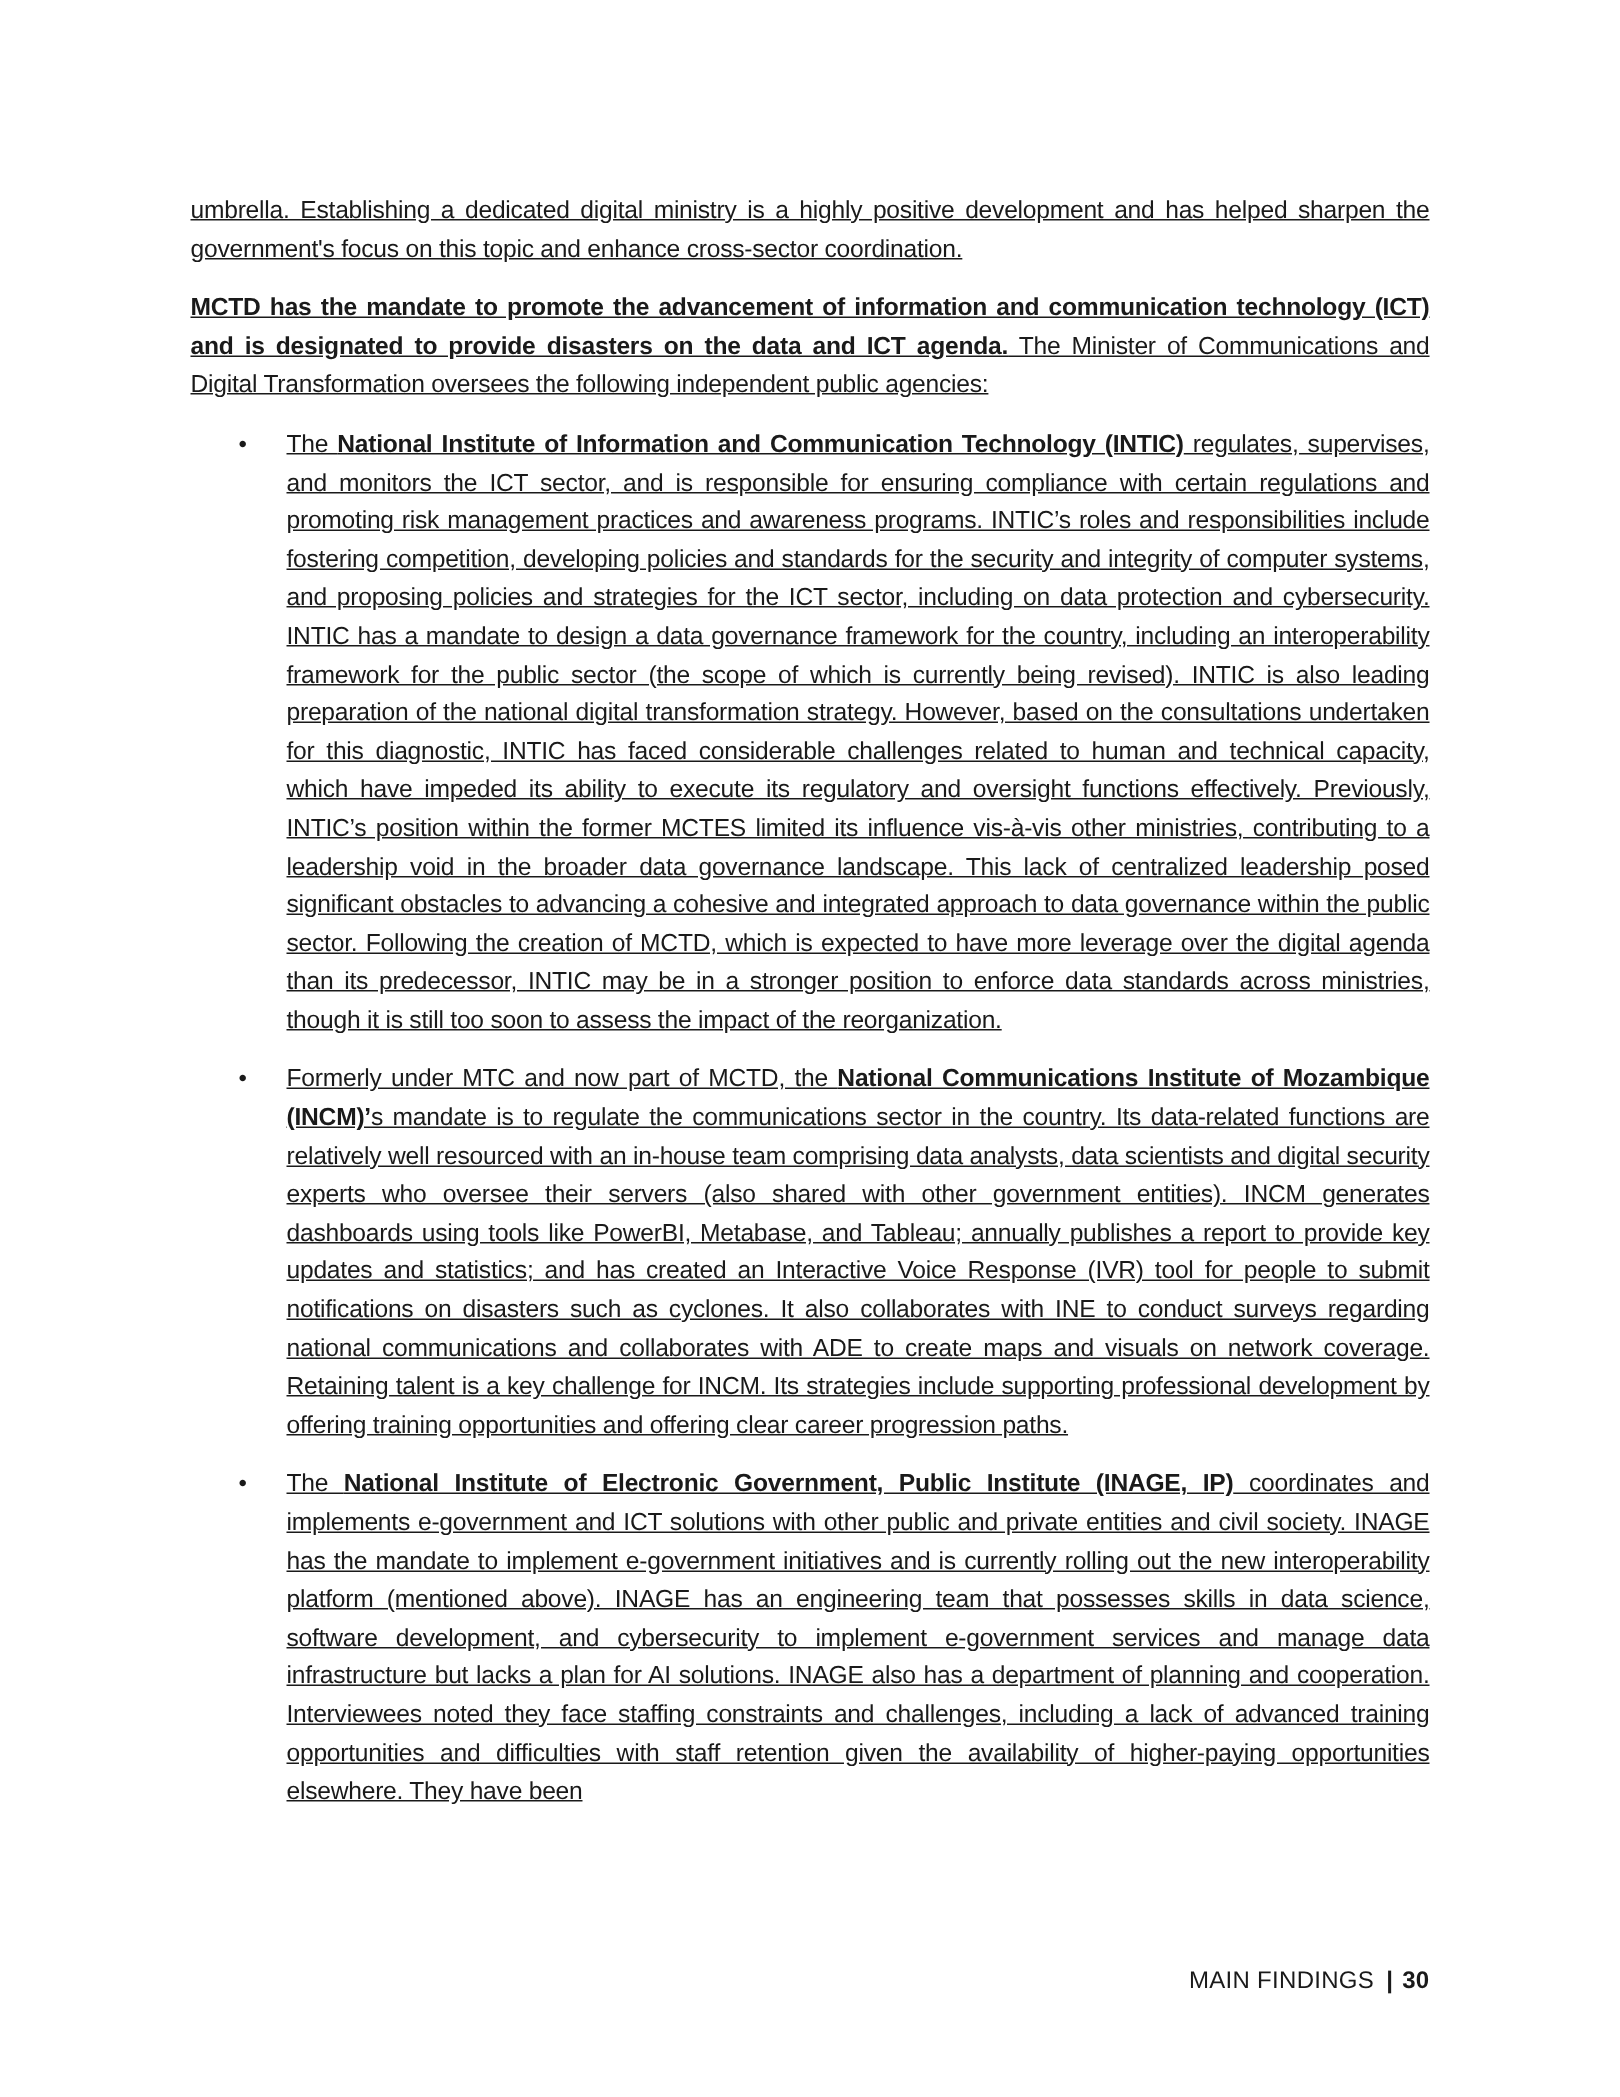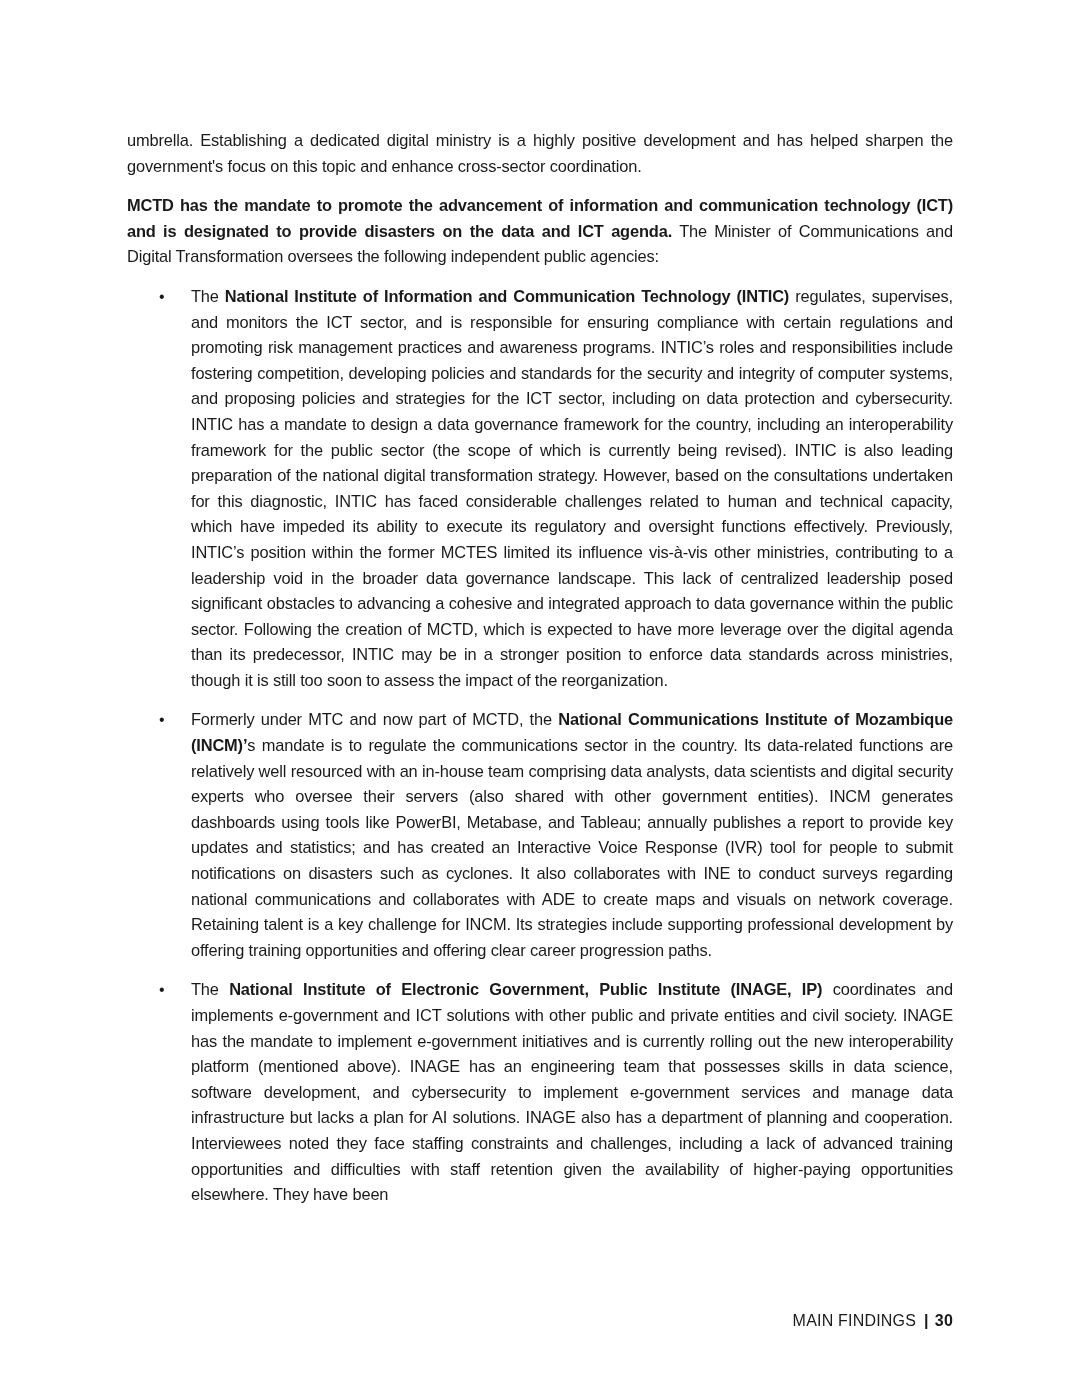--- a/index.html
+++ b/index.html
@@ -9,20 +9,21 @@
       position: relative;
       font-family: "Liberation Sans", sans-serif;
       color: #1a1a1a;
       overflow: hidden;
     }
     .page {
       position: absolute;
       left: 127px;
       top: 128px;
       width: 826px;
+      text-decoration: underline;
     }
     p, li {
       font-size: 16.4px;
       line-height: 25.6px;
       text-align: justify;
       margin: 0;
       letter-spacing: -0.15px;
     }
     p.para { margin-bottom: 14px; }
     b { font-weight: bold; }

